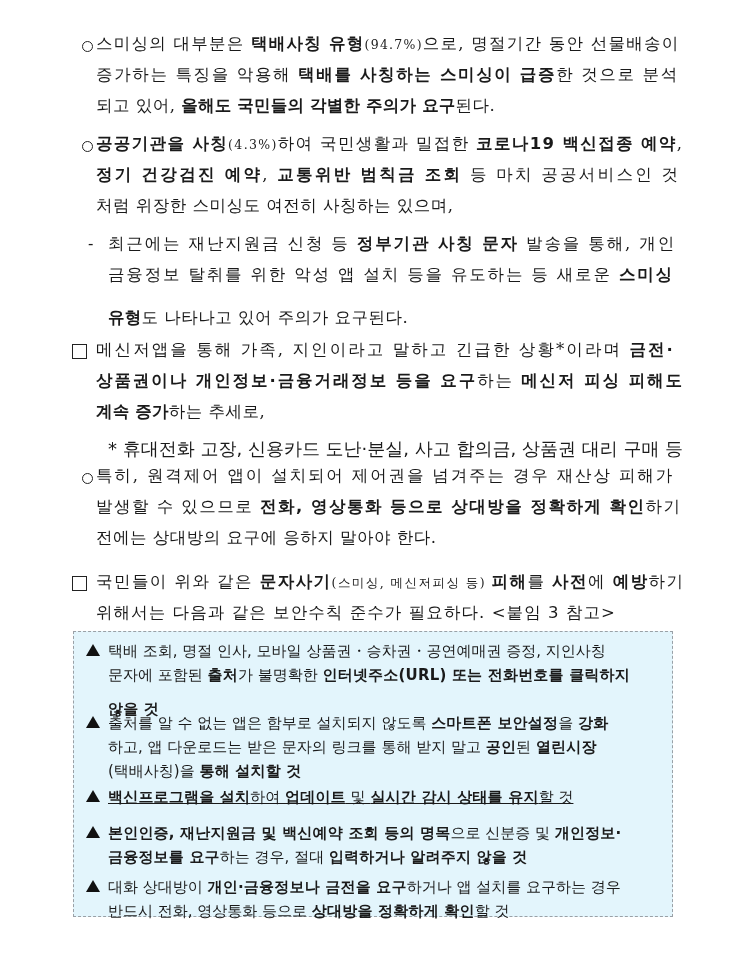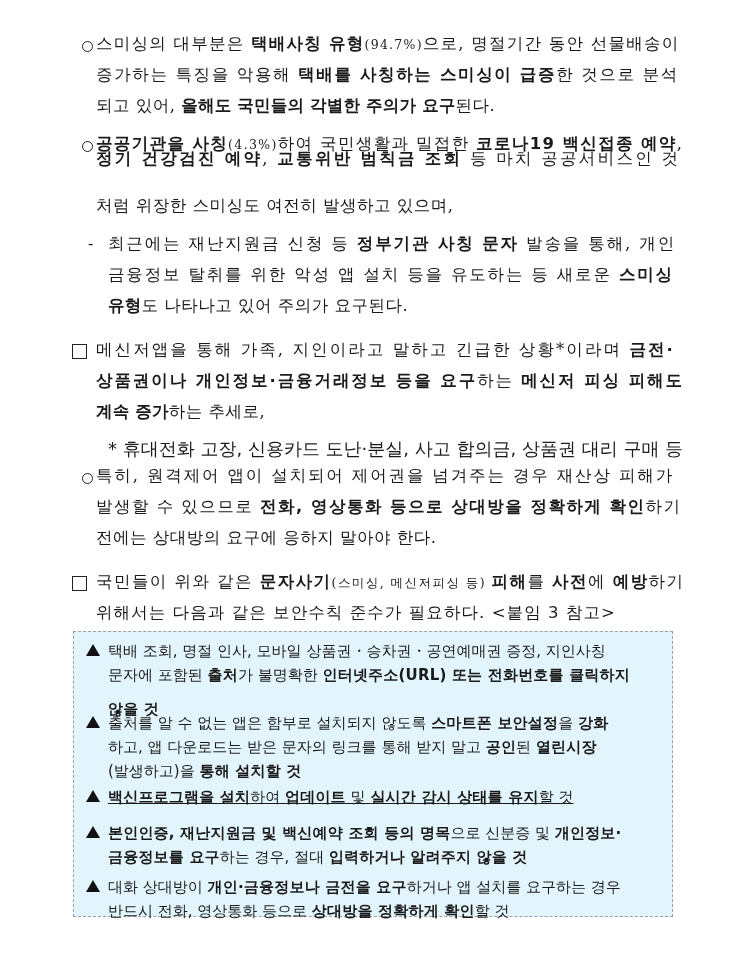--- a/index.html
+++ b/index.html
@@ -44,28 +44,28 @@
 
 <div class="para">
     <div class="circle" style="left: 82px; top: 41px;"></div>
     <div class="line" style="left: 96px; top: 34px; letter-spacing: 1.25343px;"><span style="letter-spacing: 1.25343px;">스미싱의 대부분은 </span><span class="b" style="letter-spacing: 1.25343px;">택배사칭 유형</span><span class="small" style="letter-spacing: 1.25343px;">(94.7%)</span><span style="letter-spacing: 1.25343px;">으로, 명절기간 동안 선물배송이</span></div>
     <div class="line" style="left: 96px; top: 65px; letter-spacing: 1.64358px;"><span style="letter-spacing: 1.64358px;">증가하는 특징을 악용해 </span><span class="b" style="letter-spacing: 1.64358px;">택배를 사칭하는 스미싱이 급증</span><span style="letter-spacing: 1.64358px;">한 것으로 분석</span></div>
     <div class="line" style="left: 96px; top: 96px;"><span>되고 있어, </span><span class="b">올해도 국민들의 각별한 주의가 요구</span><span>된다.</span></div>
   </div>
 <div class="para">
     <div class="circle" style="left: 82px; top: 141px;"></div>
     <div class="line" style="left: 96px; top: 134px; letter-spacing: 1.35518px;"><span class="b" style="letter-spacing: 1.35518px;">공공기관을 사칭</span><span class="small" style="letter-spacing: 1.35518px;">(4.3%)</span><span style="letter-spacing: 1.35518px;">하여 국민생활과 밀접한 </span><span class="b" style="letter-spacing: 1.35518px;">코로나19 백신접종 예약</span><span style="letter-spacing: 1.35518px;">,</span></div>
-    <div class="line" style="left: 96px; top: 149px; letter-spacing: 2.27872px;"><span class="b" style="letter-spacing: 2.27872px;">정기 건강검진 예약</span><span style="letter-spacing: 2.27872px;">, </span><span class="b" style="letter-spacing: 2.27872px;">교통위반 범칙금 조회</span><span style="letter-spacing: 2.27872px;"> 등 마치 공공서비스인 것</span></div>
-    <div class="line" style="left: 96px; top: 196px;"><span>처럼 위장한 스미싱도 여전히 발생하고 있으며,</span></div>
+    <div class="line" style="left: 96px; top: 165px; letter-spacing: 2.27872px;"><span class="b" style="letter-spacing: 2.27872px;">정기 건강검진 예약</span><span style="letter-spacing: 2.27872px;">, </span><span class="b" style="letter-spacing: 2.27872px;">교통위반 범칙금 조회</span><span style="letter-spacing: 2.27872px;"> 등 마치 공공서비스인 것</span></div>
+    <div class="line" style="left: 96px; top: 196px;"><span>처럼 위장한 스미싱도 여전히 사칭하는 있으며,</span></div>
   </div>
 <div class="para">
     <div class="marker" style="left: 88px; top: 234px;">-</div>
     <div class="line" style="left: 108px; top: 234px; letter-spacing: 1.86571px;"><span style="letter-spacing: 1.86571px;">최근에는 재난지원금 신청 등 </span><span class="b" style="letter-spacing: 1.86571px;">정부기관 사칭 문자</span><span style="letter-spacing: 1.86571px;"> 발송을 통해, 개인</span></div>
     <div class="line" style="left: 108px; top: 265px; letter-spacing: 1.83615px;"><span style="letter-spacing: 1.83615px;">금융정보 탈취를 위한 악성 앱 설치 등을 유도하는 등 새로운 </span><span class="b" style="letter-spacing: 1.83615px;">스미싱</span></div>
-    <div class="line" style="left: 108px; top: 296px; text-align: right;"><span class="b">유형</span><span>도 나타나고 있어 주의가 요구된다.</span></div>
+    <div class="line" style="left: 108px; top: 308px; text-align: right;"><span class="b">유형</span><span>도 나타나고 있어 주의가 요구된다.</span></div>
   </div>
 <div class="para">
     <div class="square" style="left: 72px; top: 344px;"></div>
     <div class="line" style="left: 96px; top: 340px; letter-spacing: 2.07855px;"><span style="letter-spacing: 2.07855px;">메신저앱을 통해 가족, 지인이라고 말하고 긴급한 상황*이라며 </span><span class="b" style="letter-spacing: 2.07855px;">금전·</span></div>
     <div class="line" style="left: 96px; top: 371px; letter-spacing: 1.92057px;"><span class="b" style="letter-spacing: 1.92057px;">상품권이나 개인정보·금융거래정보 등을 요구</span><span style="letter-spacing: 1.92057px;">하는 </span><span class="b" style="letter-spacing: 1.92057px;">메신저 피싱 피해도</span></div>
     <div class="line" style="left: 96px; top: 402px;"><span class="b">계속 증가</span><span>하는 추세로,</span></div>
     <div class="note" style="left: 108px; top: 437px;">* 휴대전화 고장, 신용카드 도난·분실, 사고 합의금, 상품권 대리 구매 등</div>
   </div>
 <div class="para">
     <div class="circle" style="left: 82px; top: 473px;"></div>
@@ -83,21 +83,21 @@
     <div class="tip">
       <div class="tri" style="left: 12px; top: 12px;"></div>
       <div class="line" style="left: 34px; top: 9px;"><span>택배 조회, 명절 인사, 모바일 상품권・승차권・공연예매권 증정, 지인사칭</span></div>
       <div class="line" style="left: 34px; top: 33px;"><span>문자에 포함된 </span><span class="b">출처</span><span>가 불명확한 </span><span class="b">인터넷주소(URL) 또는 전화번호를 클릭하지</span></div>
       <div class="line" style="left: 34px; top: 57px; margin-top: 10px;"><span class="b">않을 것</span></div>
     </div>
     <div class="tip">
       <div class="tri" style="left: 12px; top: 84px;"></div>
       <div class="line" style="left: 34px; top: 81px;"><span>출처를 알 수 없는 앱은 함부로 설치되지 않도록 </span><span class="b">스마트폰 보안설정</span><span>을 </span><span class="b">강화</span></div>
       <div class="line" style="left: 34px; top: 105px;"><span>하고, 앱 다운로드는 받은 문자의 링크를 통해 받지 말고 </span><span class="b">공인</span><span>된 </span><span class="b">열린시장</span></div>
-      <div class="line" style="left: 34px; top: 129px;"><span>(발생하고)을 </span><span class="b">통해 설치할 것</span></div>
+      <div class="line" style="left: 34px; top: 129px;"><span>(택배사칭)을 </span><span class="b">통해 설치할 것</span></div>
     </div>
     <div class="tip">
       <div class="tri" style="left: 12px; top: 158px;"></div>
       <div class="line" style="left: 34px; top: 155px; text-decoration: underline;"><span class="b">백신프로그램을 설치</span><span>하여 </span><span class="b">업데이트</span><span> 및 </span><span class="b">실시간 감시 상태를 유지</span><span>할 것</span></div>
     </div>
     <div class="tip">
       <div class="tri" style="left: 12px; top: 194px;"></div>
       <div class="line" style="left: 34px; top: 191px;"><span class="b">본인인증, 재난지원금 및 백신예약 조회 등의 명목</span><span>으로 신분증 및 </span><span class="b">개인정보·</span></div>
       <div class="line" style="left: 34px; top: 215px;"><span class="b">금융정보를 요구</span><span>하는 경우, 절대 </span><span class="b">입력하거나 알려주지 않을 것</span></div>
     </div>

